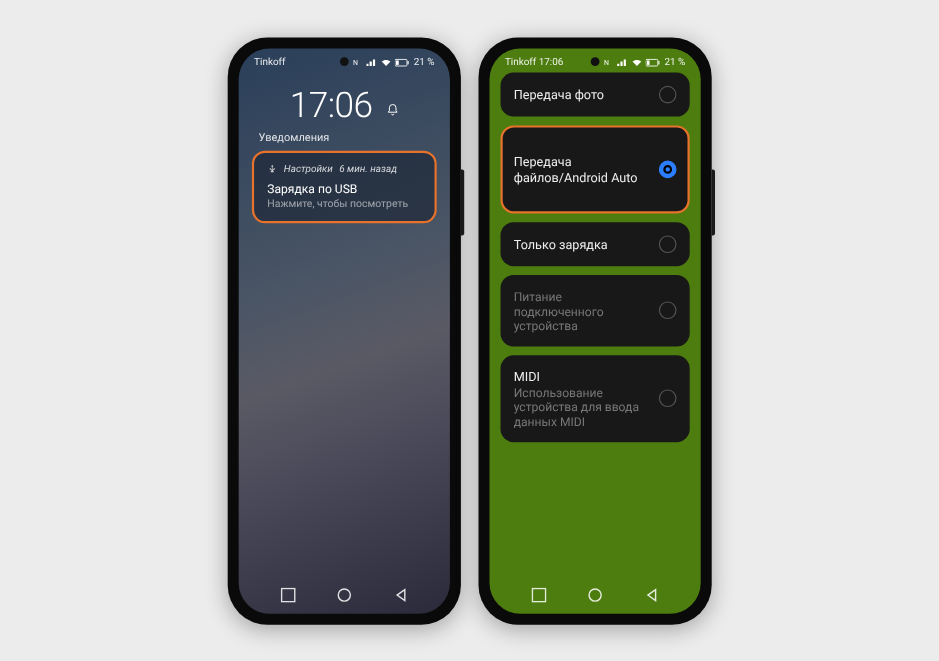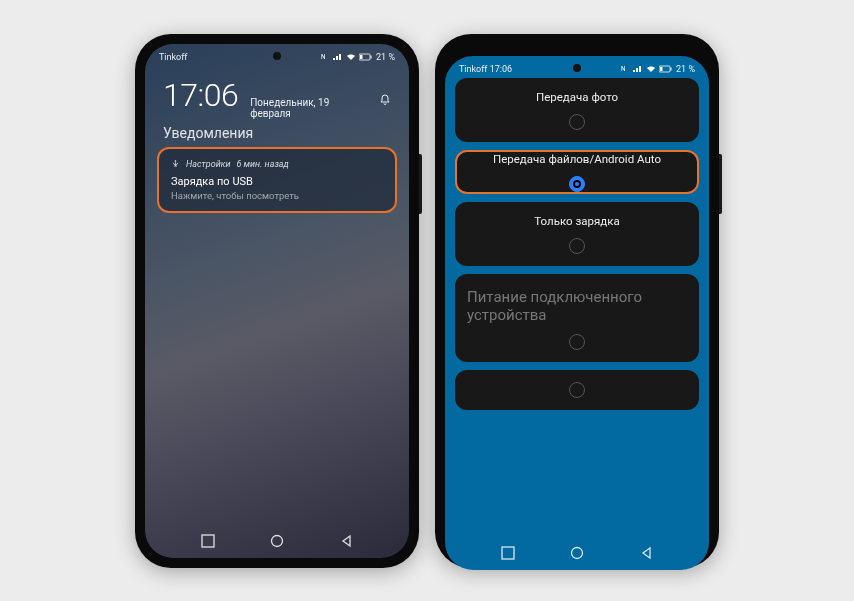--- a/index.html
+++ b/index.html
@@ -7,21 +7,21 @@
     width: 854px;
     height: 601px;
     background: #ececec;
     font-family: -apple-system, BlinkMacSystemFont, "Segoe UI", Roboto, sans-serif;
     display: flex;
     justify-content: center;
     align-items: center;
     gap: 16px;
   }
   .phone {
-    width: 284px;
+    width: 212px;
     height: 534px;
     background: #0a0a0a;
     border-radius: 36px;
     padding: 10px;
     position: relative;
     box-shadow: 0 4px 20px rgba(0,0,0,0.3);
   }
   .phone::after {
     content: '';
     position: absolute;
@@ -82,21 +82,21 @@
   .date {
     font-size: 10px;
     color: rgba(255,255,255,0.9);
     flex: 1;
   }
   .bell {
     font-size: 11px;
     color: rgba(255,255,255,0.85);
   }
   .section-label {
-    font-size: 14px;
+    font-size: 10px;
     padding: 6px 18px 6px 18px;
     color: rgba(255,255,255,0.85);
   }
   .notif-card {
     margin: 0 12px;
     background: rgba(30,40,55,0.7);
     border-radius: 12px;
     padding: 10px 12px;
     border: 2px solid #e7722b;
   }
@@ -112,49 +112,47 @@
     font-size: 11px;
     color: #fff;
     margin-bottom: 2px;
   }
   .notif-sub {
     font-size: 9.5px;
     color: rgba(255,255,255,0.55);
   }
   
   .screen.settings {
-    background: #0369a1;
-    margin-top: 12px;
+    background: #4d7c0f;
   }
   .settings-title {
     font-size: 15px;
     padding: 8px 16px 12px 16px;
   }
   .option {
     margin: 0 10px 8px 10px;
     background: #181818;
     border-radius: 12px;
     padding: 12px 12px;
     display: flex;
     align-items: center;
     justify-content: space-between;
     gap: 10px;
-    flex-direction: column;
   }
   .option.highlighted {
     border: 2px solid #e7722b;
-    padding: 0 10px;
+    padding: 24px 10px;
   }
   .option-text { flex: 1; min-width: 0; }
   .option-label {
     font-size: 11.5px;
     color: #eee;
   }
   .option-sub {
-    font-size: 15px;
+    font-size: 11px;
     color: #777;
     margin-top: 2px;
   }
   .radio {
     width: 16px;
     height: 16px;
     border: 1.5px solid #555;
     border-radius: 50%;
     flex-shrink: 0;
     position: relative;
@@ -205,21 +203,20 @@
             <rect x="0" y="1" width="11" height="6" rx="1" fill="none" stroke="#fff" stroke-width="0.8"></rect>
             <rect x="11.5" y="2.5" width="1" height="3" fill="#fff"></rect>
             <rect x="1" y="2" width="2.5" height="4" fill="#fff"></rect>
           </svg>
         <span>21 %</span>
       </div>
     </div>
 
     <div class="clock-row">
       <div class="clock">17:06</div>
-      <div class="date">Понедельник, 19 февраля</div>
       <div class="bell">
         <svg width="12" height="12" viewBox="0 0 24 24" fill="none" stroke="#fff" stroke-width="1.8">
             <path d="M6 8a6 6 0 0112 0v5l2 3H4l2-3V8zM10 19a2 2 0 004 0"></path>
           </svg>
       </div>
     </div>
 
     <div class="section-label">Уведомления</div>
 
     <div class="notif-card">
@@ -293,20 +290,24 @@
           </div>
           <div class="radio"></div>
         </div>
         <div class="option">
           <div class="option-text">
             <div class="option-sub">Питание подключенного устройства</div>
           </div>
           <div class="radio"></div>
         </div>
         <div class="option">
+          <div class="option-text">
+            <div class="option-label">MIDI</div>
+            <div class="option-sub">Использование устройства для ввода данных MIDI</div>
+          </div>
           <div class="radio"></div>
         </div>
       </div>
 
     <div class="navbar">
       <svg width="14" height="14" viewBox="0 0 14 14">
           <rect x="1" y="1" width="12" height="12" fill="none" stroke="#fff" stroke-width="1.3"></rect>
         </svg>
       <svg width="14" height="14" viewBox="0 0 14 14">
           <circle cx="7" cy="7" r="5.5" fill="none" stroke="#fff" stroke-width="1.3"></circle>

